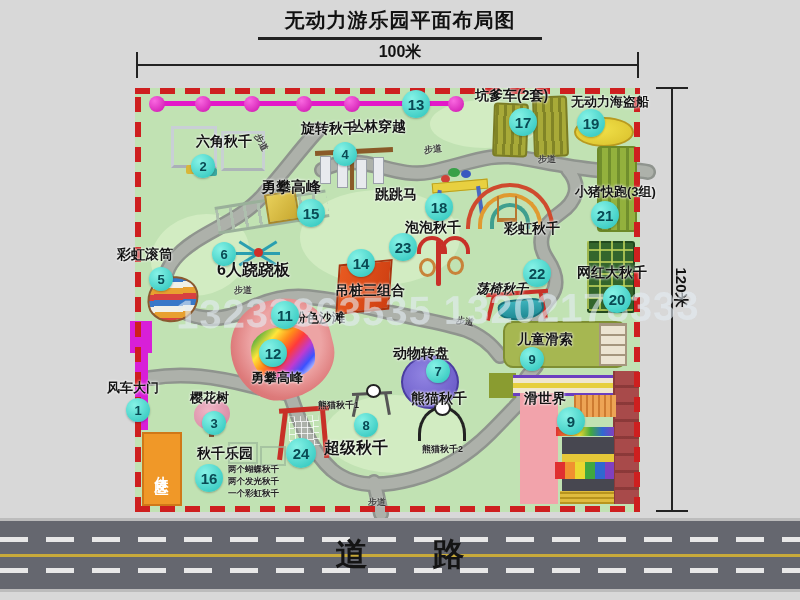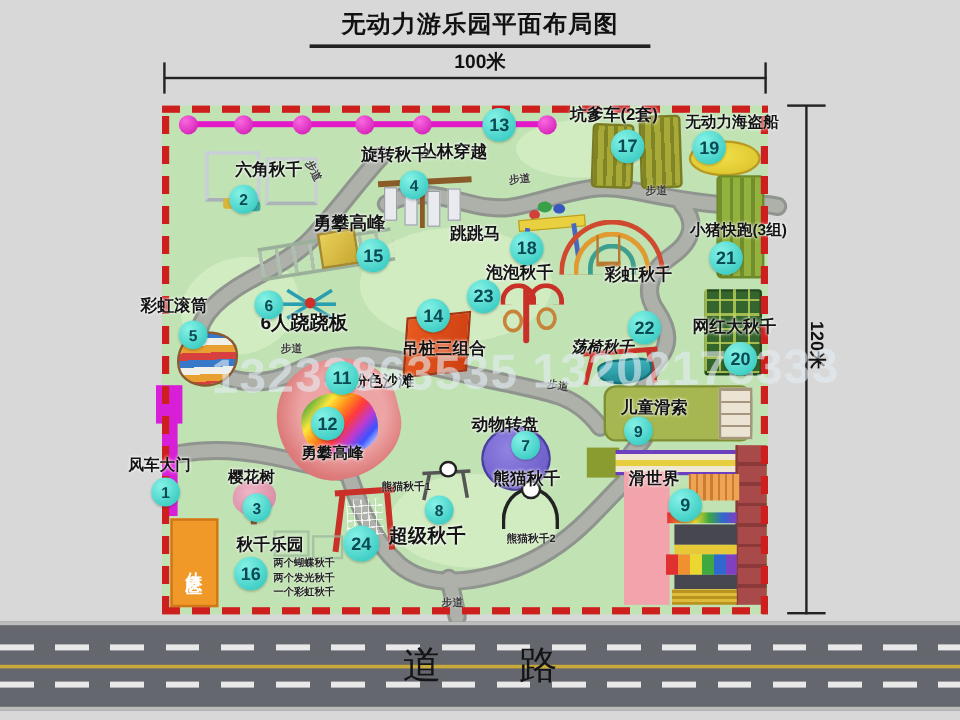--- a/index.html
+++ b/index.html
@@ -241,16 +241,16 @@
   <div class="st" style="left:142px;top:432px;width:36px;height:70px;background:#f09828;border:2px solid #d07818;z-index:12;display:flex;align-items:center;justify-content:center;">
     <span style="writing-mode:vertical-rl;color:#fff;font-weight:bold;font-size:14px;letter-spacing:3px;">休息区</span>
   </div>
 
   <div class="wm" style="left:176px;top:288px;font-size:40px;letter-spacing:1px;color:rgba(228,236,244,.6);transform:rotate(-1deg);">13233863535 13202178333</div>
 
   <div class="abs" style="left:0;top:518px;width:800px;height:68px;background:#65676f;border-top:3px solid #bcbcbc;border-bottom:3px solid #bcbcbc;z-index:18;">
     <div class="abs" style="left:0;top:16px;width:800px;height:5px;background:repeating-linear-gradient(90deg,#e8e8e8 0 28px,rgba(0,0,0,0) 28px 46px);"></div>
     <div class="abs" style="left:0;top:33px;width:800px;height:3px;background:#c8aa3a;"></div>
     <div class="abs" style="left:0;top:47px;width:800px;height:5px;background:repeating-linear-gradient(90deg,#e8e8e8 0 28px,rgba(0,0,0,0) 28px 46px);"></div>
-    <div class="abs" style="left:0;top:12px;width:800px;text-align:center;font-size:32px;font-weight:normal;color:#141414;letter-spacing:28px;text-indent:28px;">道 路</div>
+    <div class="abs" style="left:0;top:12px;width:800px;text-align:center;font-size:32px;font-weight:bold;color:#141414;letter-spacing:28px;text-indent:28px;">道 路</div>
   </div>
 
 </div>
 
 </body></html>

